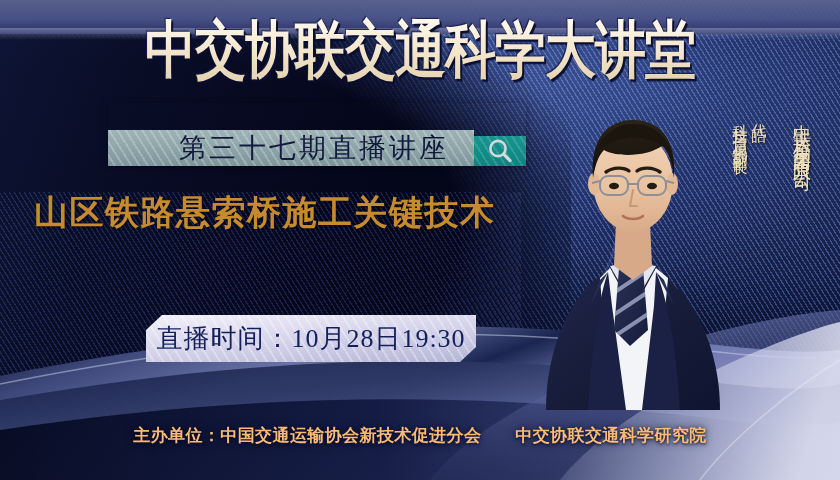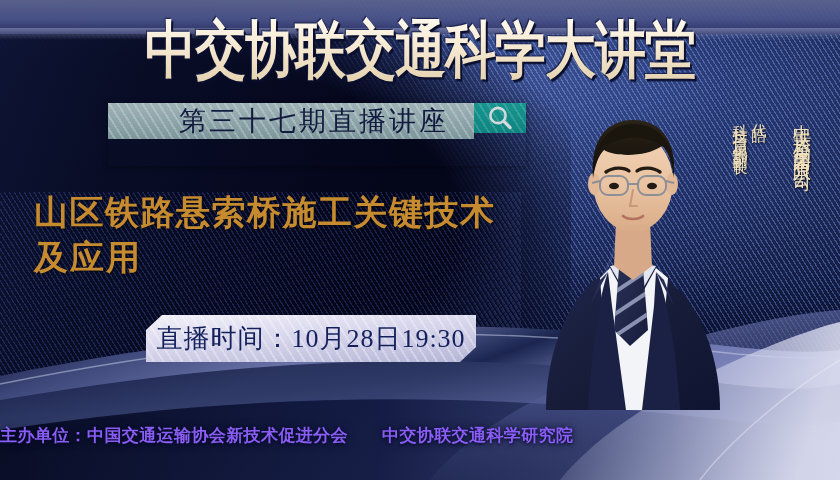--- a/index.html
+++ b/index.html
@@ -119,21 +119,21 @@
     transform:scaleY(1.22) scaleX(1.0);
     transform-origin:center top;
     filter:drop-shadow(2px 2px 0 rgba(9,14,44,.95)) drop-shadow(-1px -1px 0 rgba(20,28,70,.8));
     padding:2px 0 6px;
   }
 
   
   .subbar {
     position:absolute; left:108px; top:103px;
     width:418px; height:63px;
-    display:flex; align-items:flex-start;
+    display:flex; align-items:flex-end;
     z-index:7;
     box-shadow:0 1px 6px rgba(0,0,0,.35);
   }
   .subbar-body {
     position:relative; flex:1;
     background:linear-gradient(180deg,#9fb3b6 0%, #8ca4a8 55%, #7d969b 100%);
     display:flex; align-items:center; justify-content:center;
     overflow:hidden;
   }
   .subbar-body::before{
@@ -214,22 +214,22 @@
   .vcol-person {
     right:72px; top:112px;
     font-size:15px; letter-spacing:4px;
   }
   .vcol-person .nm { letter-spacing:4px; }
   .vcol-person .gap { display:block; height:14px; }
 
   
   .footer {
     position:absolute; left:0; right:0; top:424px;
-    text-align:left; z-index:8;
-    color:#8b5cf6;
+    text-align:center; z-index:8;
+    color:#fdba74;
     font-size:17px; font-weight:700; letter-spacing:.4px;
     text-shadow:0 1px 3px rgba(0,10,40,.9), 0 0 8px rgba(0,8,34,.8);
     font-family:"Liberation Sans","DejaVu Sans",sans-serif;
   }
   .footer .sp { display:inline-block; width:34px; }
 </style>
 </head>
 <body>
 
 <div id="poster">
@@ -380,21 +380,20 @@
     <div class="subbar-icon">
       <svg width="30" height="30" viewBox="0 0 30 30" aria-hidden="true">
         <circle cx="13" cy="12.5" r="7.6" fill="none" stroke="#d4d9dc" stroke-width="2.6"></circle>
         <line x1="18.6" y1="18.2" x2="25" y2="24.6" stroke="#d4d9dc" stroke-width="3.2" stroke-linecap="round"></line>
       </svg>
     </div>
   </div>
 
   <div class="topic">
     <div class="l1">山区铁路悬索桥施工关键技术</div>
-    <div class="l2">及应用</div>
   </div>
 
   <div class="timepill">
     <span>直播时间：10月28日19:30</span>
   </div>
 
   <div class="vcol vcol-org">中铁大桥局集团有限公司</div>
   <div class="vcol vcol-person">
     <span class="nm">代皓</span>
     <span class="gap"></span>

